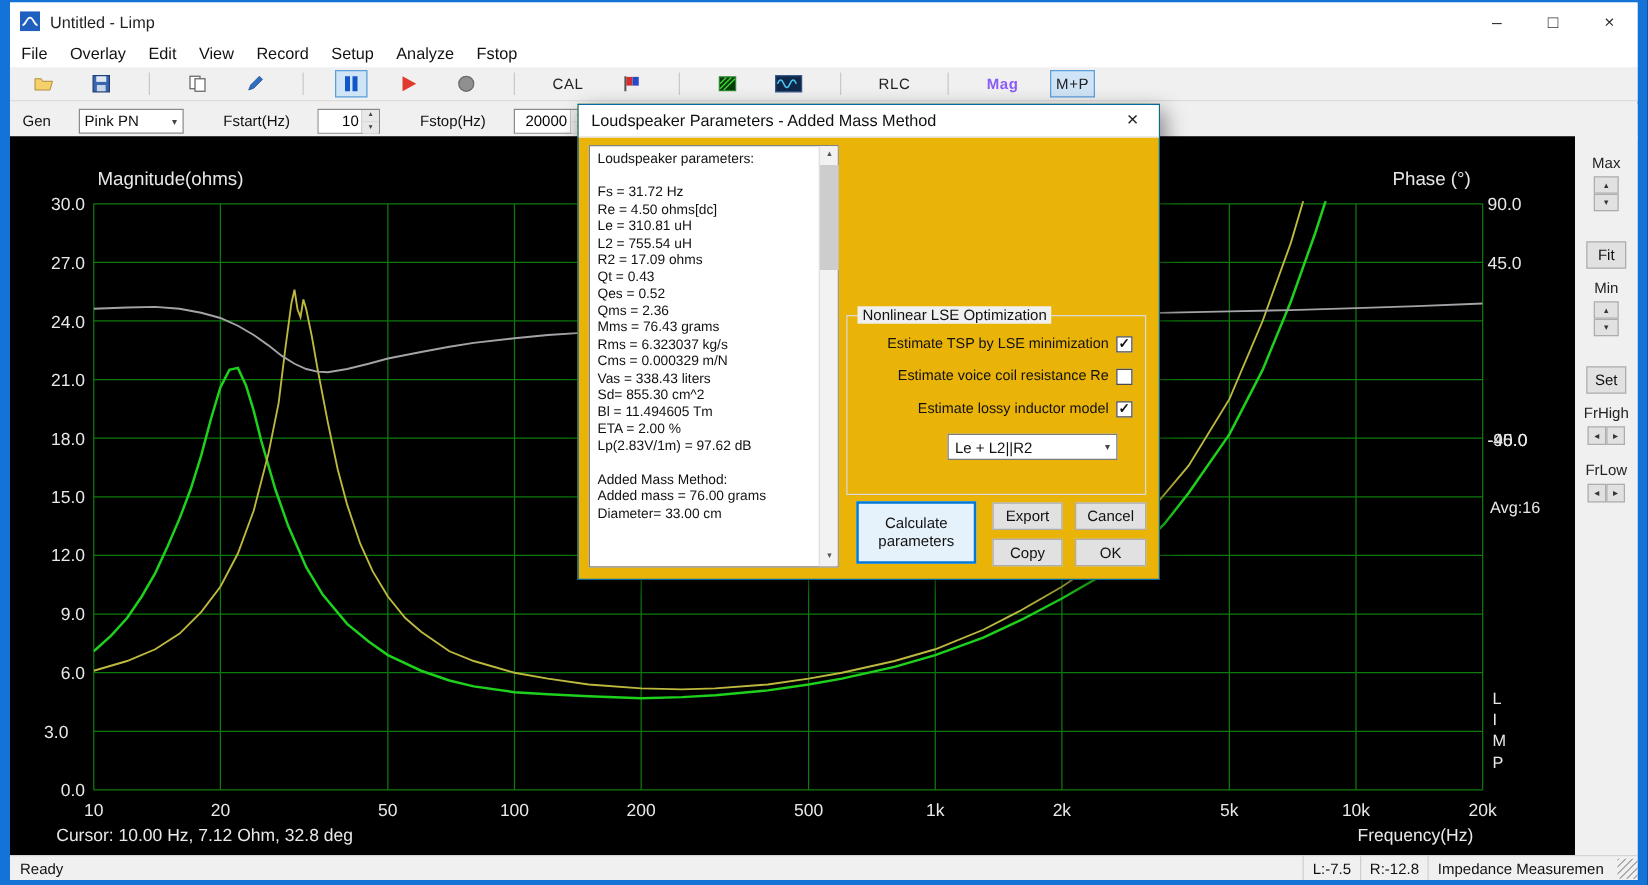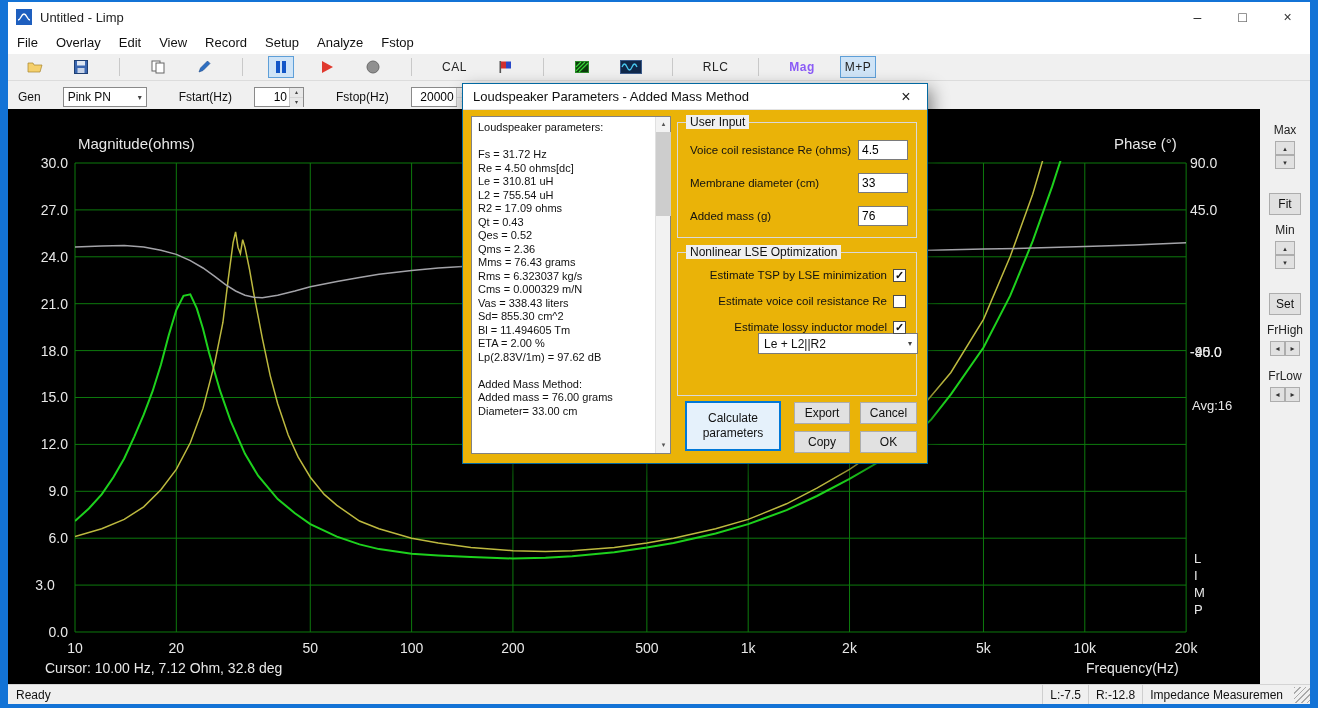--- a/index.html
+++ b/index.html
@@ -337,38 +337,23 @@
 
 Added Mass Method:
 Added mass = 76.00 grams
 Diameter= 33.00 cm</div>
       <div class="vsb">
         <span class="sbtn" style="top:0">▴</span>
         <span class="thumb"></span>
         <span class="sbtn" style="bottom:0">▾</span>
       </div>
     </div>
-    <div class="grp" id="user-input-group" style="left:214px;top:38px;width:240px;height:116px">
-      <span class="gtitle">User Input</span>
-    <div class="uirow" style="top: 16px;">
-          <label>Voice coil resistance Re (ohms)</label>
-          <input value="4.5" style="">
-        </div>
-        <div class="uirow" style="top: 49px;">
-          <label>Membrane diameter (cm)</label>
-          <input value="33" style="">
-        </div>
-        <div class="uirow" style="top: 82px;">
-          <label>Added mass (g)</label>
-          <input value="76" style="">
-        </div>
-      </div>
     <div class="grp" id="lse-group" style="left:214px;top:168px;width:240px;height:144px">
       <span class="gtitle">Nonlinear LSE Optimization</span>
-      <div class="dcombo" style="left:80px;top:80px;width:160px">
+      <div class="dcombo" style="left:80px;top:94px;width:136px">
         <span>Le + L2||R2</span>
         <span class="carr">▾</span>
       </div>
     <div class="ckrow" style="top: 14px;">
           <label>Estimate TSP by LSE minimization</label>
           <span class="ckbox">✓</span>
         </div>
         <div class="ckrow" style="top: 40px;">
           <label>Estimate voice coil resistance Re</label>
           <span class="ckbox"></span>

